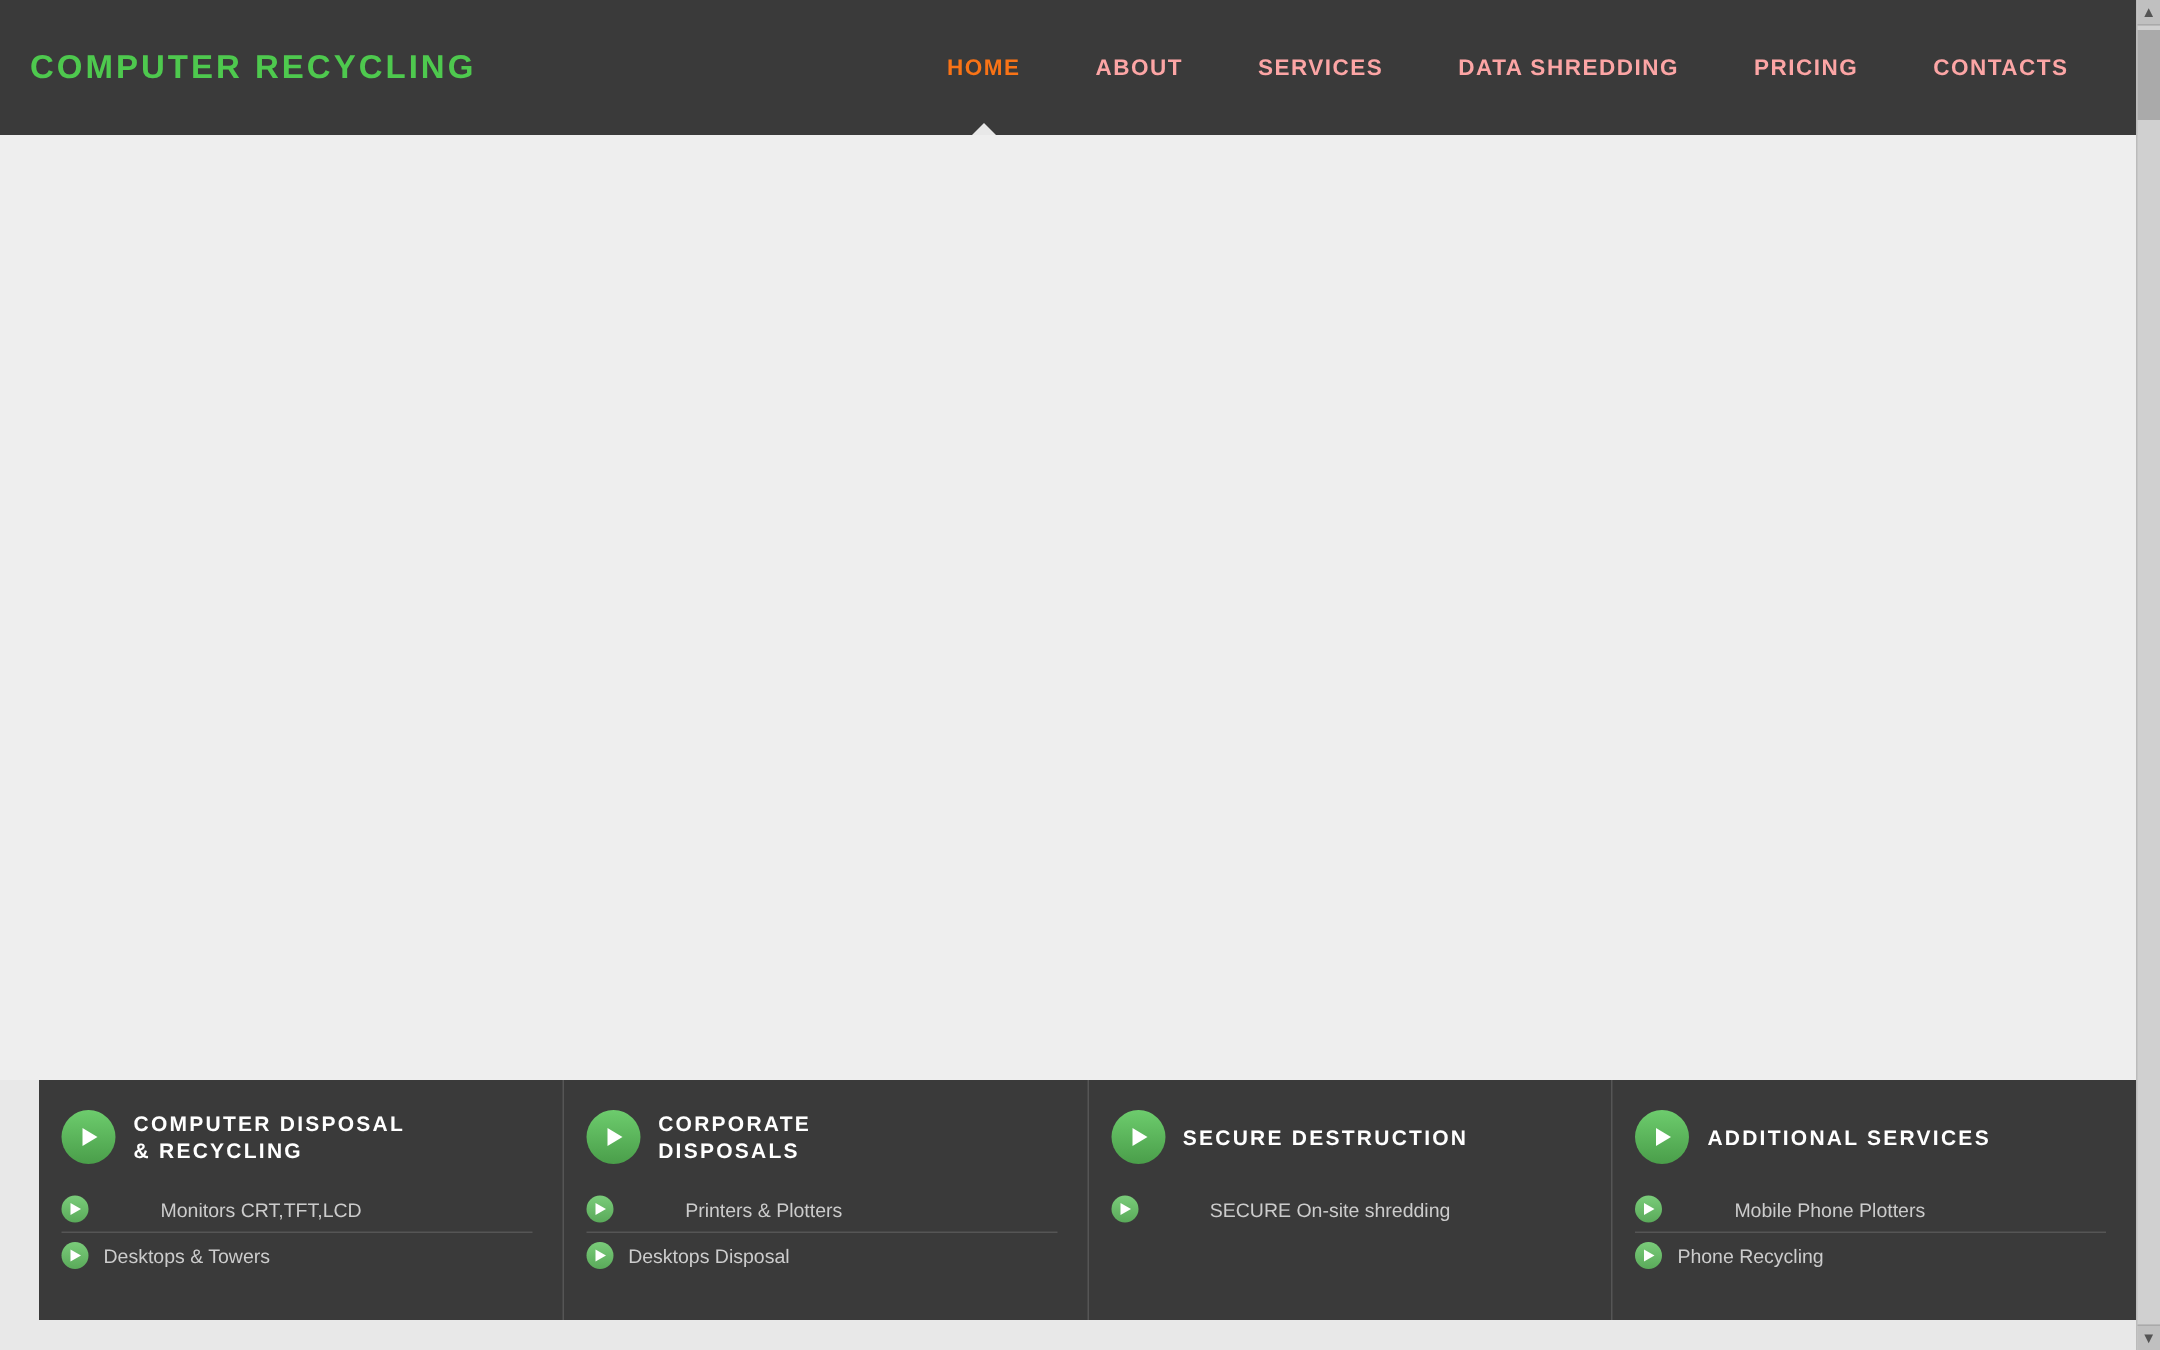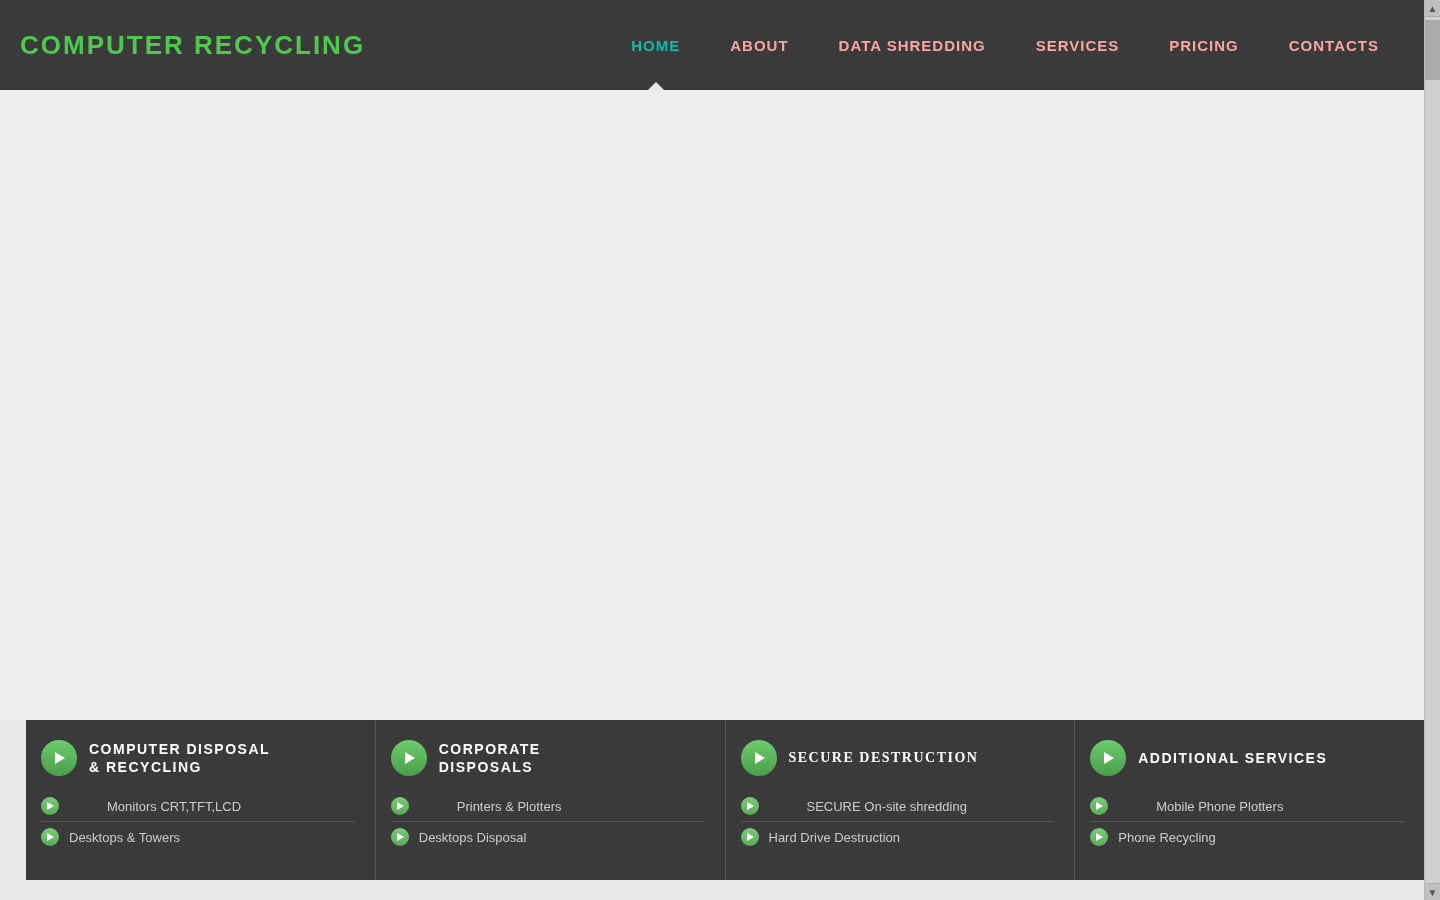--- a/index.html
+++ b/index.html
@@ -75,21 +75,21 @@
       background-color: #3a3a3a;
       height: 90px;
       display: flex;
       align-items: center;
       padding: 0 20px;
       position: relative;
     }
 
     .logo {
       color: #4ec94e;
-      font-size: 26px;
+      font-size: 22px;
       font-weight: bold;
       letter-spacing: 2px;
       text-transform: uppercase;
       flex: 1;
     }
 
     .nav-links {
       display: flex;
       align-items: center;
       gap: 0;
@@ -103,21 +103,21 @@
       text-transform: uppercase;
       padding: 0 25px;
       height: 90px;
       display: flex;
       align-items: center;
       cursor: pointer;
       position: relative;
     }
 
     .nav-item.active {
-      color: #14b8a6;
+      color: #f97316;
     }
 
     .nav-item.active::after {
       content: '';
       position: absolute;
       bottom: 0;
       left: 50%;
       transform: translateX(-50%);
       width: 0;
       height: 0;
@@ -235,22 +235,22 @@
 </div>
 
 <div class="main-container">
 
   <nav class="navbar">
     <div class="logo">COMPUTER RECYCLING</div>
     <div class="nav-links">
 
     <div class="nav-item active">HOME</div>
         <div class="nav-item">ABOUT</div>
+        <div class="nav-item">SERVICES</div>
         <div class="nav-item">DATA SHREDDING</div>
-        <div class="nav-item">SERVICES</div>
         <div class="nav-item">PRICING</div>
         <div class="nav-item">CONTACTS</div>
       </div>
   </nav>
 
   <div class="hero"></div>
 
   <div class="footer-bar">
 
   <div class="footer-column">
@@ -311,38 +311,30 @@
           </li>
         </ul>
       </div>
       <div class="footer-column">
         <div class="footer-column-header">
           <div class="footer-icon-circle">
             <svg viewBox="0 0 16 16">
               <polygon points="4,2 14,8 4,14" fill="white"></polygon>
             </svg>
           </div>
-          <div class="footer-column-title" style="white-space: pre-line; font-family: Liberation Serif, serif;">SECURE DESTRUCTION</div>
+          <div class="footer-column-title" style="white-space: pre-line;">SECURE DESTRUCTION</div>
         </div>
         <ul class="footer-list">
           <li class="footer-list-item">
             <div class="footer-list-icon">
               <svg viewBox="0 0 10 10">
                 <polygon points="2,1 9,5 2,9" fill="white"></polygon>
               </svg>
             </div>
             <span class="footer-list-text">SECURE On-site shredding</span>
-          </li>
-          <li class="footer-list-item">
-            <div class="footer-list-icon">
-              <svg viewBox="0 0 10 10">
-                <polygon points="2,1 9,5 2,9" fill="white"></polygon>
-              </svg>
-            </div>
-            <span class="footer-list-text">Hard Drive Destruction</span>
           </li>
         </ul>
       </div>
       <div class="footer-column">
         <div class="footer-column-header">
           <div class="footer-icon-circle">
             <svg viewBox="0 0 16 16">
               <polygon points="4,2 14,8 4,14" fill="white"></polygon>
             </svg>
           </div>

